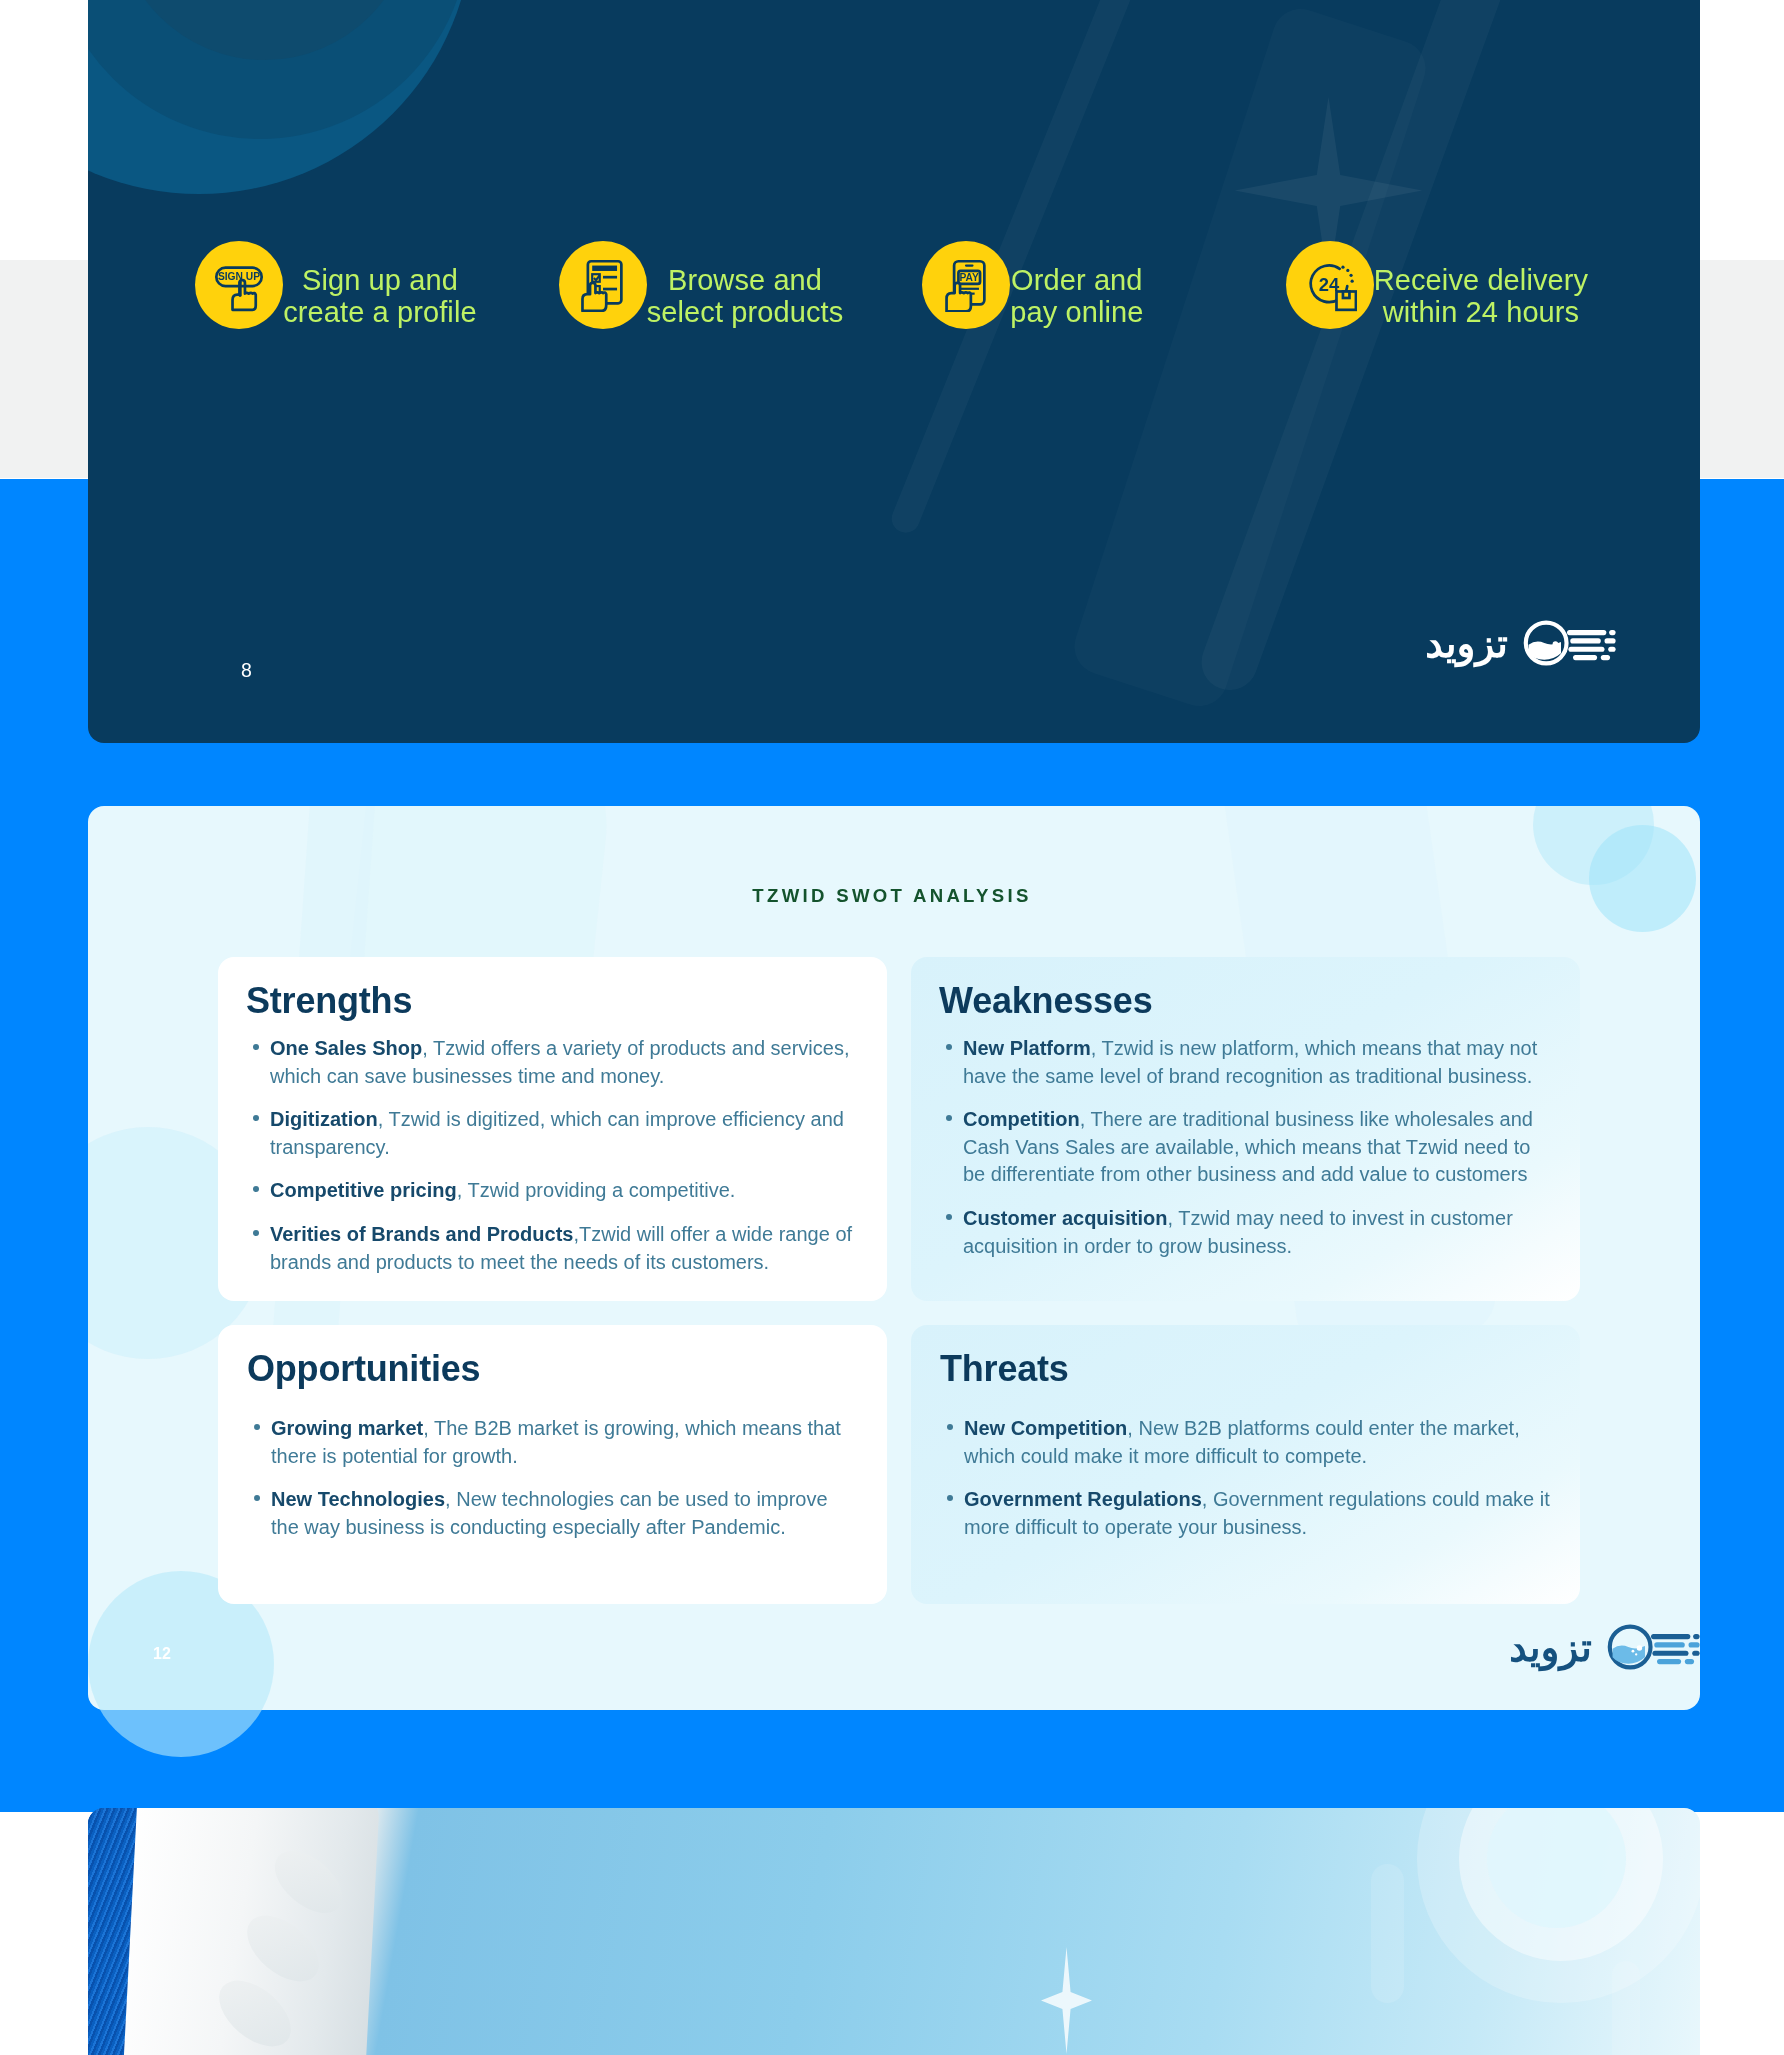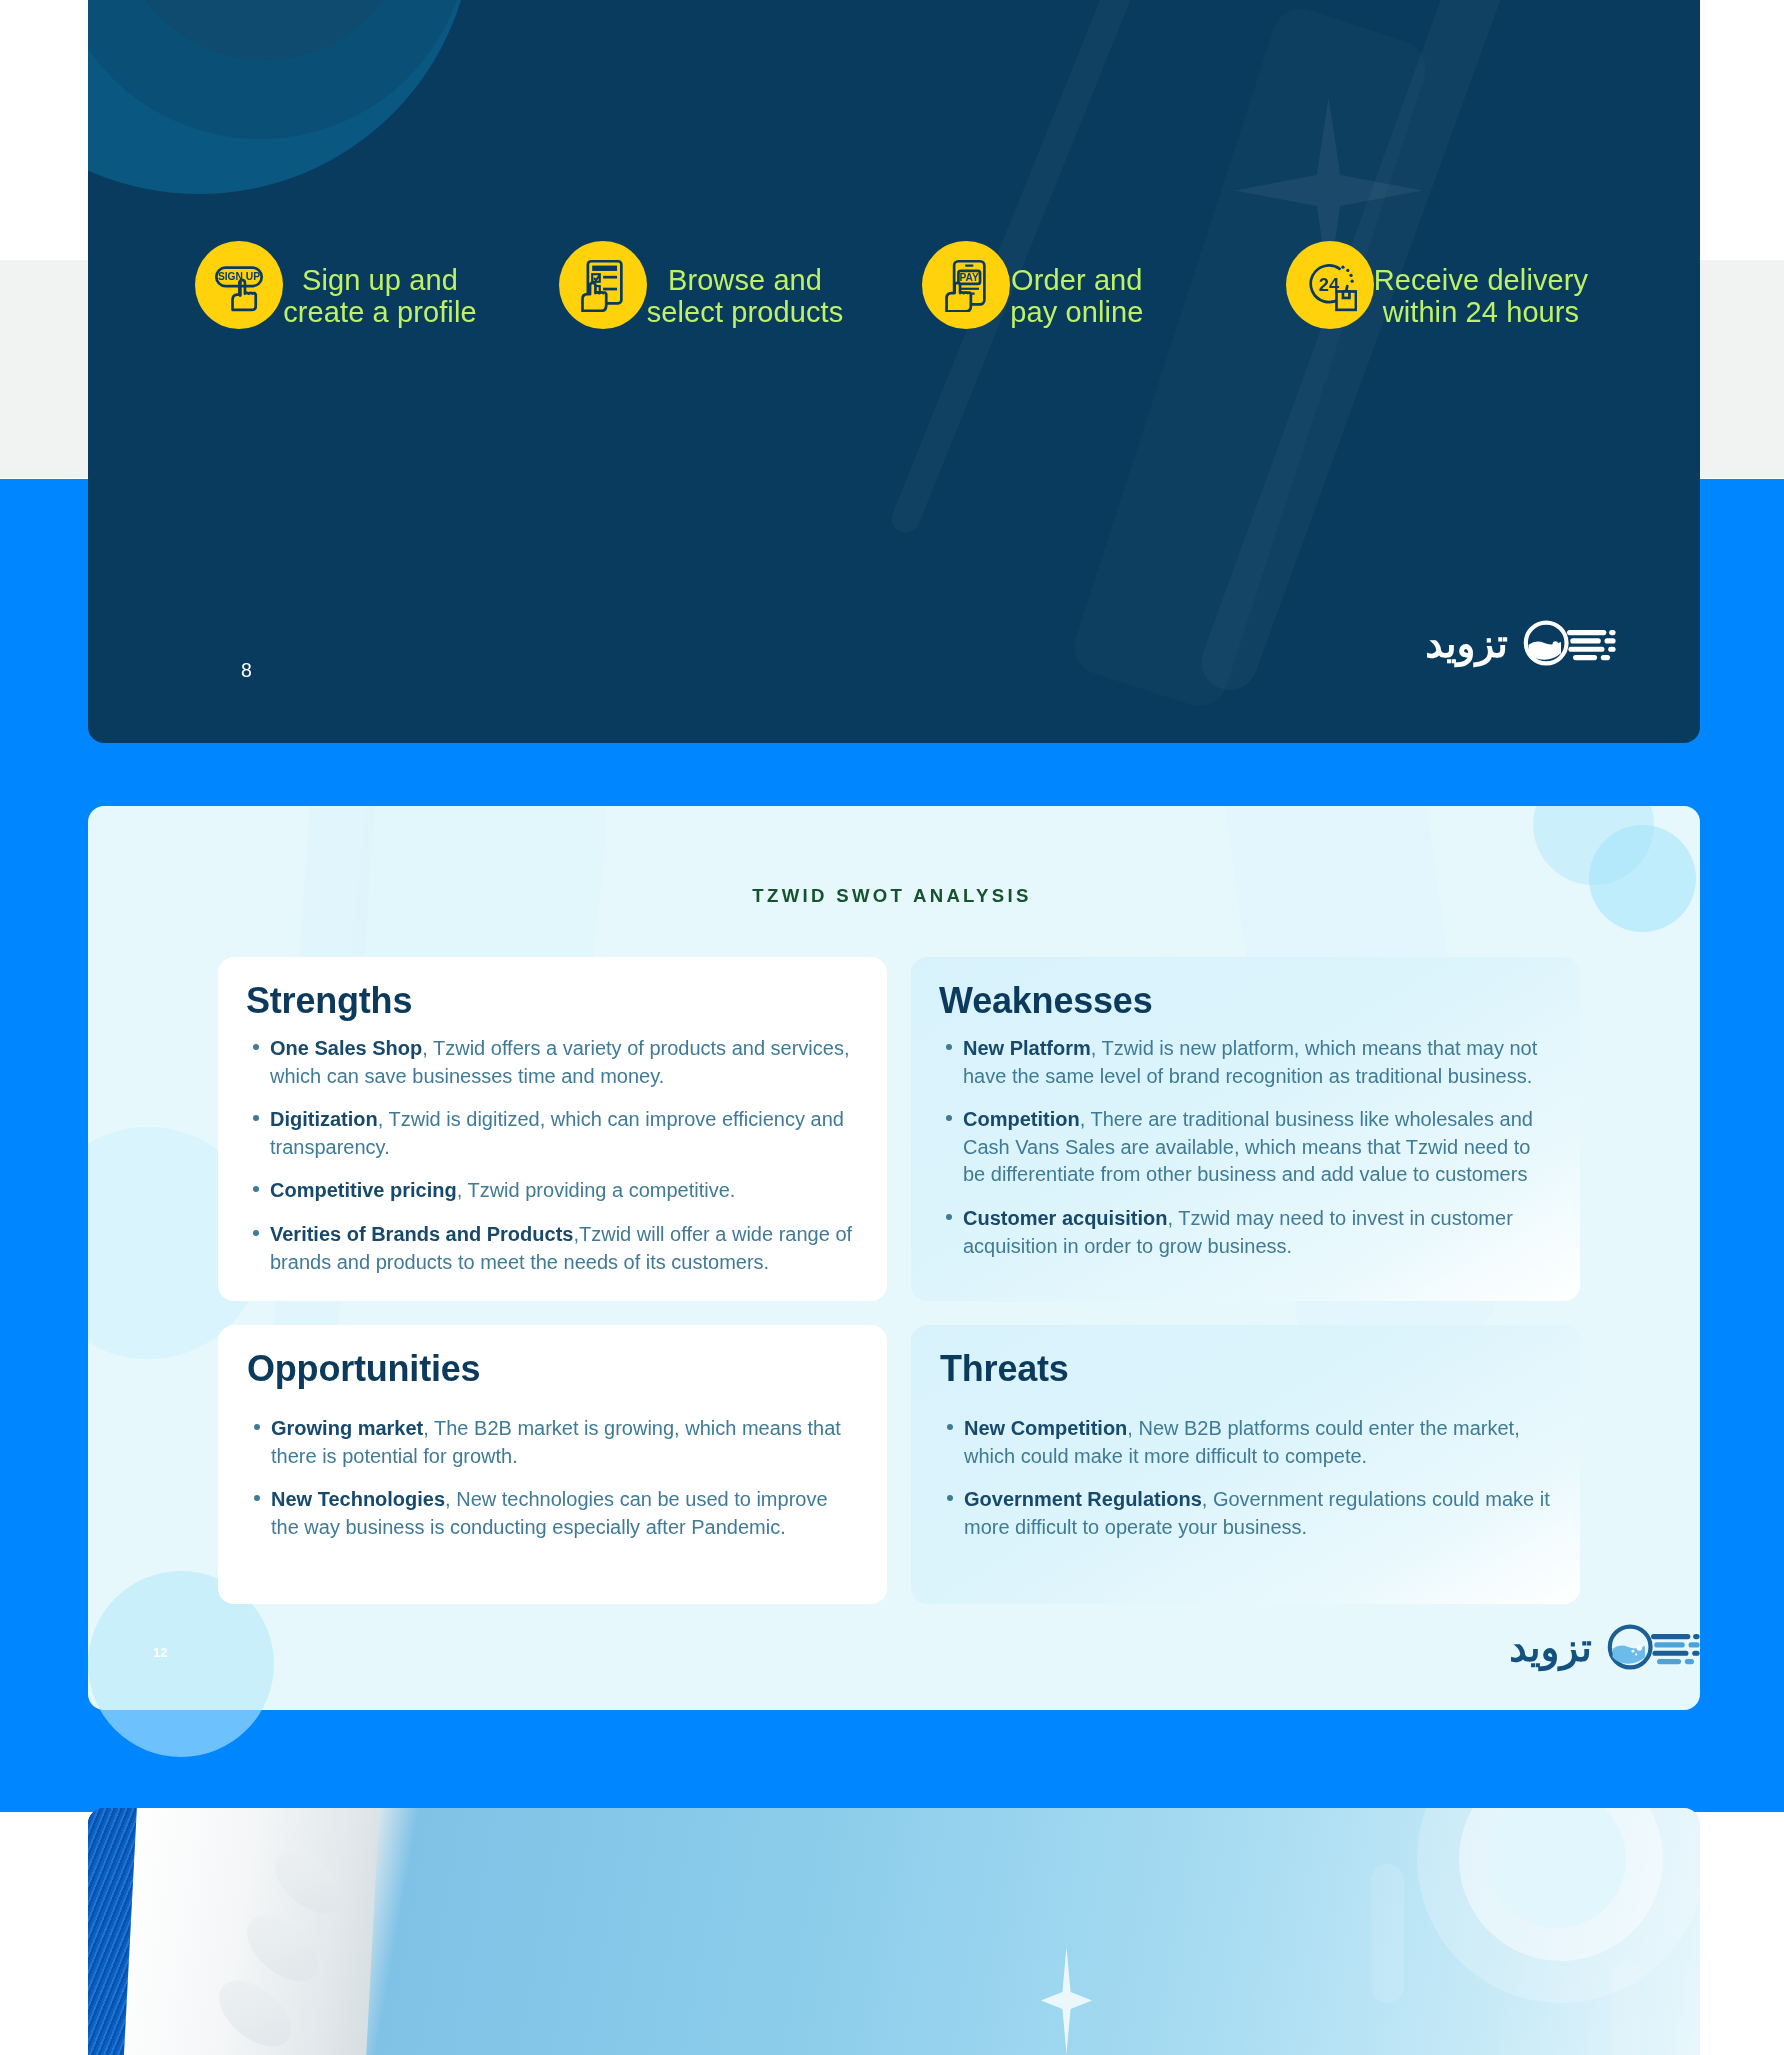--- a/index.html
+++ b/index.html
@@ -120,21 +120,21 @@
   }
   .swot-li:last-child{margin-bottom:0;}
   .swot-li::before{
     content:"";position:absolute;left:6.5px;top:8.8px;
     width:6px;height:6px;border-radius:50%;background:#3f7a96;
   }
   .swot-li b{color:#16496b;font-weight:700;}
 
   .s2-pagenum{
     position:absolute;left:153px;top:1645px;color:#ffffff;
-    font-size:13px;font-weight:700;z-index:3;
+    font-size:16px;font-weight:700;z-index:3;
   }
   .s2-pagebubble{
     position:absolute;left:88px;top:1571px;width:186px;height:186px;
     border-radius:50%;background:#b6e9fa;opacity:.6;
   }
   .s2-logo{position:absolute;right:84px;top:1622px;}
   .s2-logo .logo-word{color:#15517f;}
 
   
   .slide3{

